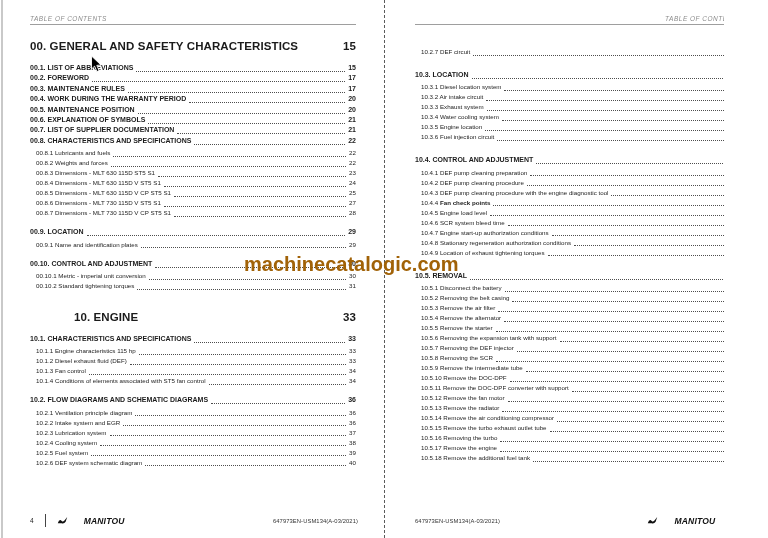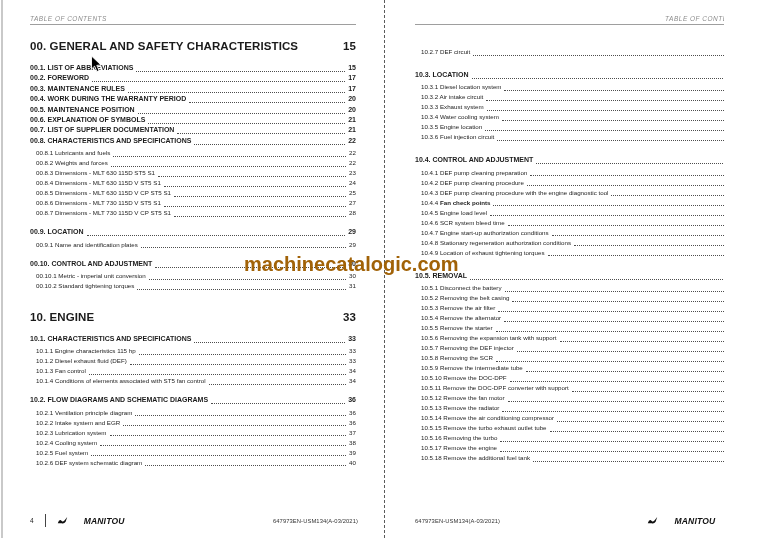--- a/index.html
+++ b/index.html
@@ -28,21 +28,21 @@
   .num { white-space:nowrap; }
 
   .r-chapter { font-size:11.5px; font-weight:bold; letter-spacing:0.1px; margin:15px 0 11px 0; }
   .r-section { font-size:7px;   font-weight:bold; line-height:10.4px; }
   .r-sub     { font-size:6.2px; line-height:10px; color:#232323; padding-left:6px; }
   .r-sub b   { font-weight:bold; }
 
   .r-sub + .r-section { margin-top:9px; }
   .page-right .r-sub + .r-section { margin-top:13px; }
   .r-section + .r-sub { margin-top:2px; }
-  .r-sub + .r-chapter { margin-top:20px; }
+  .r-sub + .r-chapter { margin-top:20px;margin-left:44px; }
 
   .footer { position:absolute; bottom:11px; left:30px; right:26px;
             display:flex; justify-content:space-between; align-items:center; font-size:6px; color:#222; }
   .footer-group { display:flex; align-items:center; }
   .vbar { display:inline-block; width:1px; height:13px; background:#444; margin:0 11px; }
   .brand { display:flex; align-items:center; gap:16px; }
   .brand .logo-text { font-weight:bold; font-style:italic; font-size:8.5px; letter-spacing:0.2px; color:#111; }
   .doc-ref { font-size:5.8px; color:#333; letter-spacing:0.1px; }
   .page-num { font-size:6.5px; color:#222; }
 

